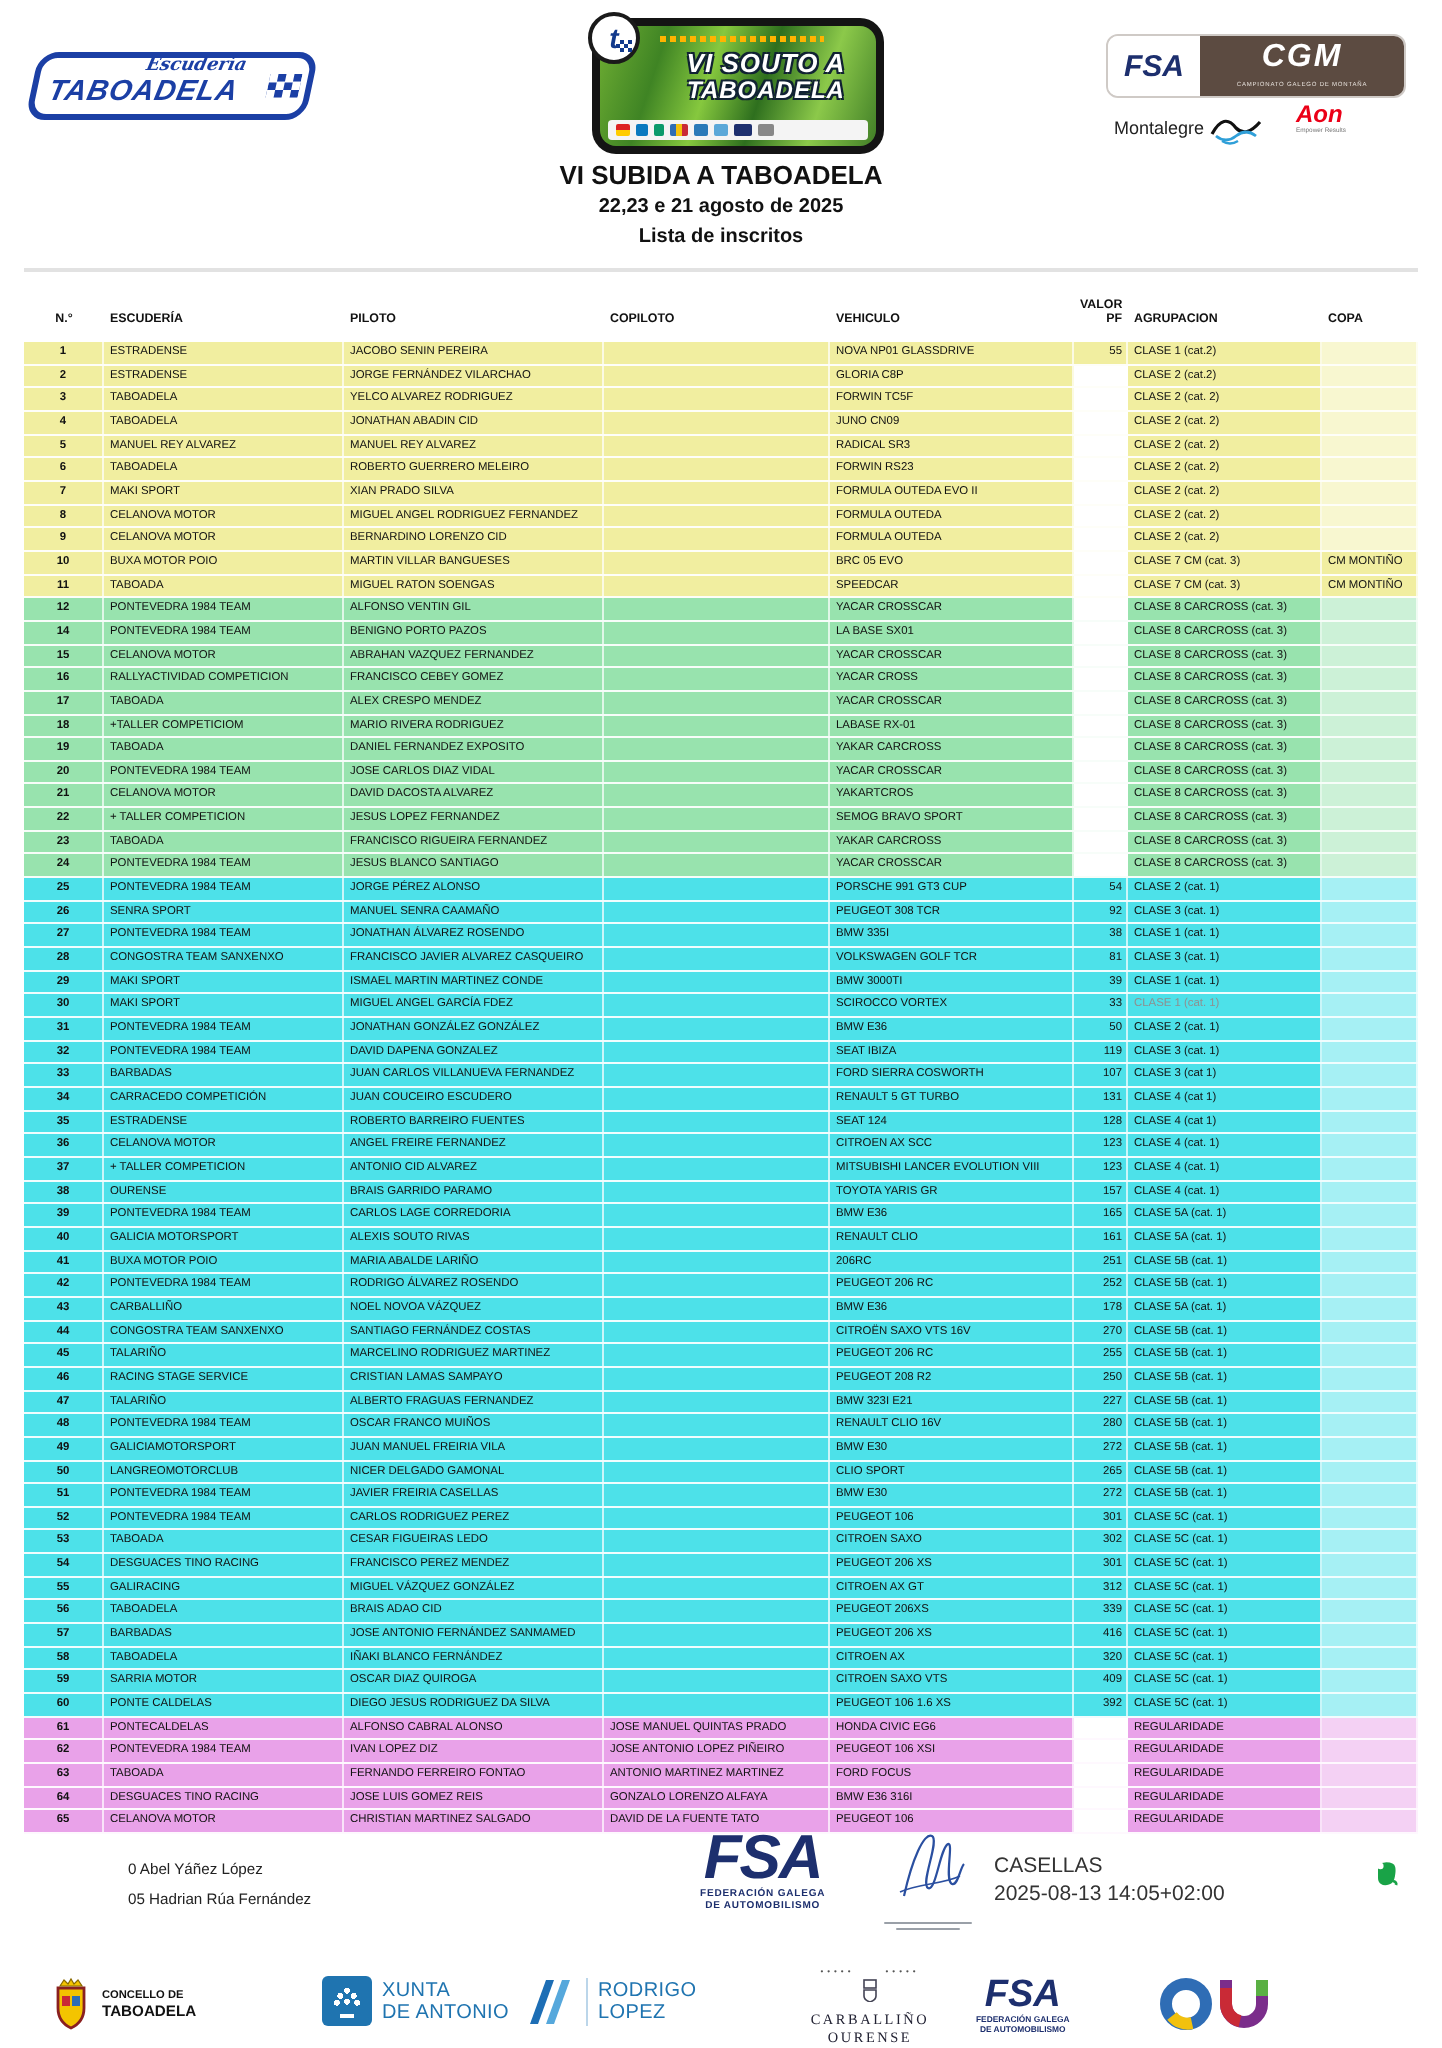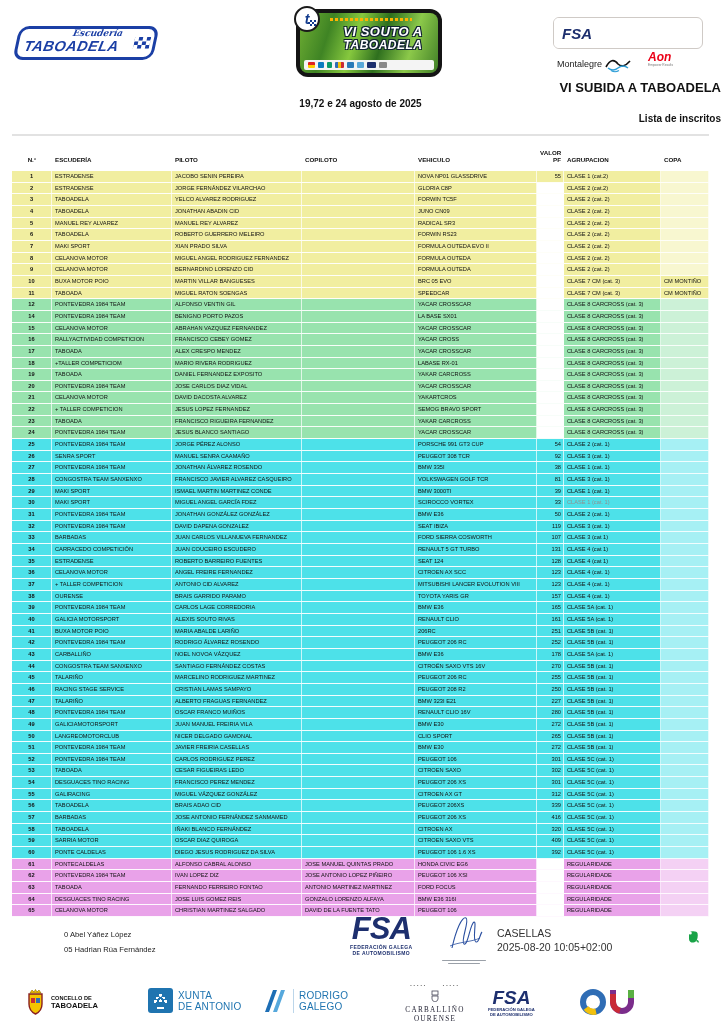--- a/index.html
+++ b/index.html
@@ -30,23 +30,23 @@
   #plate-l1{position:absolute;left:24px;top:11px;width:118px;text-align:center;color:#fff;font-weight:bold;
     font-style:italic;font-size:13px;letter-spacing:.5px;white-space:nowrap;
     text-shadow:1px 1px 0 #123,-1px -1px 0 #123,1px -1px 0 #123,-1px 1px 0 #123}
   #plate-l2{position:absolute;left:24px;top:25px;width:118px;text-align:center;color:#fff;font-weight:bold;
     font-style:italic;font-size:12px;letter-spacing:.5px;white-space:nowrap;
     text-shadow:1px 1px 0 #123,-1px -1px 0 #123,1px -1px 0 #123,-1px 1px 0 #123}
   #plate-strip{position:absolute;left:4px;right:4px;bottom:3px;height:10px;background:#f4f4f4;border-radius:2px;
     display:flex;align-items:center;gap:3px;padding:0 4px}
   .sp{height:6px;border-radius:1px}
 
-  #title{left:0;right:0;top:80px;text-align:right;font-weight:bold;font-size:13px}
+  #title{left:0;right:0;top:80px;text-align:center;font-weight:bold;font-size:13px}
   #dates{left:0;right:0;top:98px;text-align:center;font-weight:bold;font-size:10px}
-  #subtitle{left:0;right:0;top:113px;text-align:right;font-weight:bold;font-size:10px}
+  #subtitle{left:0;right:0;top:113px;text-align:center;font-weight:bold;font-size:10px}
 
   #cgm-badge{left:553px;top:17px;width:150px;height:32px;border-radius:6px;overflow:hidden;display:flex;
     border:1px solid #cfcac6;box-sizing:border-box}
   #cgm-fsa{width:46px;background:#fff;display:flex;align-items:center;justify-content:center;
     font-style:italic;font-weight:bold;font-size:15px;color:#1d2f6e}
   #cgm-right{flex:1;background:#5c4b41;color:#fff;text-align:center}
   #cgm-word{font-style:italic;font-weight:bold;font-size:16px;line-height:22px;letter-spacing:1px}
   #cgm-cap{font-size:3px;letter-spacing:.4px;color:#e8e2dd}
   #montalegre{left:557px;top:55px;font-size:9px;color:#222;display:flex;align-items:center;gap:1px}
   #aon{left:648px;top:52px;text-align:left}
@@ -77,21 +77,21 @@
   #signature{left:438px;top:912px;width:52px;text-align:center}
   .sigbar{height:1.6px;background:#9aa0a8;margin:1.6px 4px 0 4px;border-radius:1px}
   #approved{left:497px;top:926px;font-size:10.5px;color:#333;line-height:14px}
   #evernote{left:686px;top:930px}
 
   
   .spon{position:absolute;display:flex;align-items:center;gap:5px}
   #sp-tab{left:25px;top:988px}
   #sp-tab .t1{font-size:5.6px;font-weight:bold}
   #sp-tab .t2{font-size:7.6px;font-weight:bold}
-  #sp-xunta{left:148px;top:988px}
+  #sp-xunta{left:161px;top:988px}
   .blue-txt{color:#1f74b0;font-size:10px;line-height:11px;letter-spacing:.2px}
   #xunta-emblem{width:25px;height:25px;background:#1f74b0;border-radius:3px;position:relative}
   #xunta-emblem:before{content:"";position:absolute;inset:4px;
      background:radial-gradient(circle 1.5px at 50% 20%,#fff 98%,transparent),
        radial-gradient(circle 1.5px at 30% 35%,#fff 98%,transparent),
        radial-gradient(circle 1.5px at 70% 35%,#fff 98%,transparent),
        radial-gradient(circle 1.5px at 20% 55%,#fff 98%,transparent),
        radial-gradient(circle 1.5px at 50% 52%,#fff 98%,transparent),
        radial-gradient(circle 1.5px at 80% 55%,#fff 98%,transparent),
        linear-gradient(#fff,#fff) 50% 100%/7px 2px no-repeat}
@@ -131,38 +131,42 @@
       <span class="sp" style="width:7px;background:#2a7ab8"></span>
       <span class="sp" style="width:7px;background:#5aa8d8"></span>
       <span class="sp" style="width:9px;background:#1d2f6e"></span>
       <span class="sp" style="width:8px;background:#888"></span>
     </div>
   </div>
 </div>
 
 <div class="abs" id="cgm-badge">
   <div id="cgm-fsa">FSA</div>
+  <div id="cgm-right">
+    <div id="cgm-word">CGM</div>
+    <div id="cgm-cap">CAMPIONATO GALEGO DE MONTAÑA</div>
+  </div>
 </div>
 
 <div class="abs" id="montalegre">
   <span>Montalegre</span>
   <svg width="34" height="18" viewBox="0 0 34 18">
     <path d="M3,12 Q9,1 15,9 Q20,14 27,6" stroke="#111" stroke-width="1.6" fill="none"></path>
     <path d="M5,13 q5,4 10,0 q5,-4 10,0" stroke="#2f9fd8" stroke-width="1.4" fill="none"></path>
     <path d="M8,15.5 q4,2.5 8,0" stroke="#2f9fd8" stroke-width="1.2" fill="none"></path>
   </svg>
 </div>
 
 <div class="abs" id="aon">
   <div id="aon-word">Aon</div>
   <div id="aon-tag">Empower Results</div>
 </div>
 
 <div class="abs" id="title">VI SUBIDA A TABOADELA</div>
-<div class="abs" id="dates">19,72 e 24 agosto de 2025</div>
+<div class="abs" id="dates">22,23 e 21 agosto de 2025</div>
 <div class="abs" id="subtitle">Lista de inscritos</div>
 
 <div id="tbl">
   <div class="grid" id="thead">
       <div class="h h0">N.°</div>
       <div class="h h1">ESCUDERÍA</div>
       <div class="h h2">PILOTO</div>
       <div class="h h3">COPILOTO</div>
       <div class="h h4">VEHICULO</div>
       <div class="h h5">VALOR
@@ -831,21 +835,21 @@
   <svg width="44" height="42" viewBox="0 0 44 42">
     <path d="M10,36 C14,18 20,4 24,6 C28,8 18,30 22,32 C26,34 28,12 32,10 C35,9 30,28 34,30 C37,31 38,22 40,20" stroke="#2a4fa0" stroke-width="1.1" fill="none"></path>
     <path d="M8,34 C16,30 30,30 38,26" stroke="#2a4fa0" stroke-width="0.8" fill="none"></path>
   </svg>
   <div class="sigbar"></div>
   <div class="sigbar" style="margin-left:10px;margin-right:10px"></div>
 </div>
 
 <div class="abs" id="approved">
   <div>CASELLAS</div>
-  <div>2025-08-20 10:05+02:00</div>
+  <div>2025-08-13 14:05+02:00</div>
 </div>
 
 <div class="abs" id="evernote">
   <svg width="14" height="14" viewBox="0 0 14 14">
     <path d="M3,4 Q3,1.5 6.5,1.2 Q11,1 11.6,3.5 Q12,5 11.5,8 Q11,11.5 8.5,12.3 Q6,13 4.5,12 Q3,11 3,9 Z" fill="#19a347"></path>
     <circle cx="4.2" cy="3" r="1.6" fill="#fff"></circle>
     <path d="M10.5,10.5 q2,0.5 1.5,2" stroke="#19a347" stroke-width="1.4" fill="none"></path>
   </svg>
 </div>
 
@@ -871,21 +875,21 @@
 </div>
 
 <div class="spon" id="sp-dep">
   <svg width="26" height="26" viewBox="0 0 26 26">
     <path d="M3,24 L11,2 L15,2 L7,24 Z" fill="#1d6eb5"></path>
     <path d="M11,24 L19,2 L23,2 L15,24 Z" fill="#56a8dc"></path>
   </svg>
   <div id="dep-divider"></div>
   <div class="blue-txt">
     <div>RODRIGO</div>
-    <div>GALEGO</div>
+    <div>LOPEZ</div>
   </div>
 </div>
 
 <div class="spon" id="sp-dou">
   <div class="dou-dots">•••••&nbsp;&nbsp;&nbsp;&nbsp;&nbsp;•••••</div>
   <svg width="12" height="13" viewBox="0 0 12 13" style="margin:-3px auto 0">
     <rect x="3" y="2" width="6" height="4" fill="none" stroke="#445" stroke-width=".8"></rect>
     <path d="M3,7 h6 v3 q0,2 -3,3 q-3,-1 -3,-3 Z" fill="none" stroke="#445" stroke-width=".8"></path>
   </svg>
   <div class="dou-serif">CARBALLIÑO</div>

